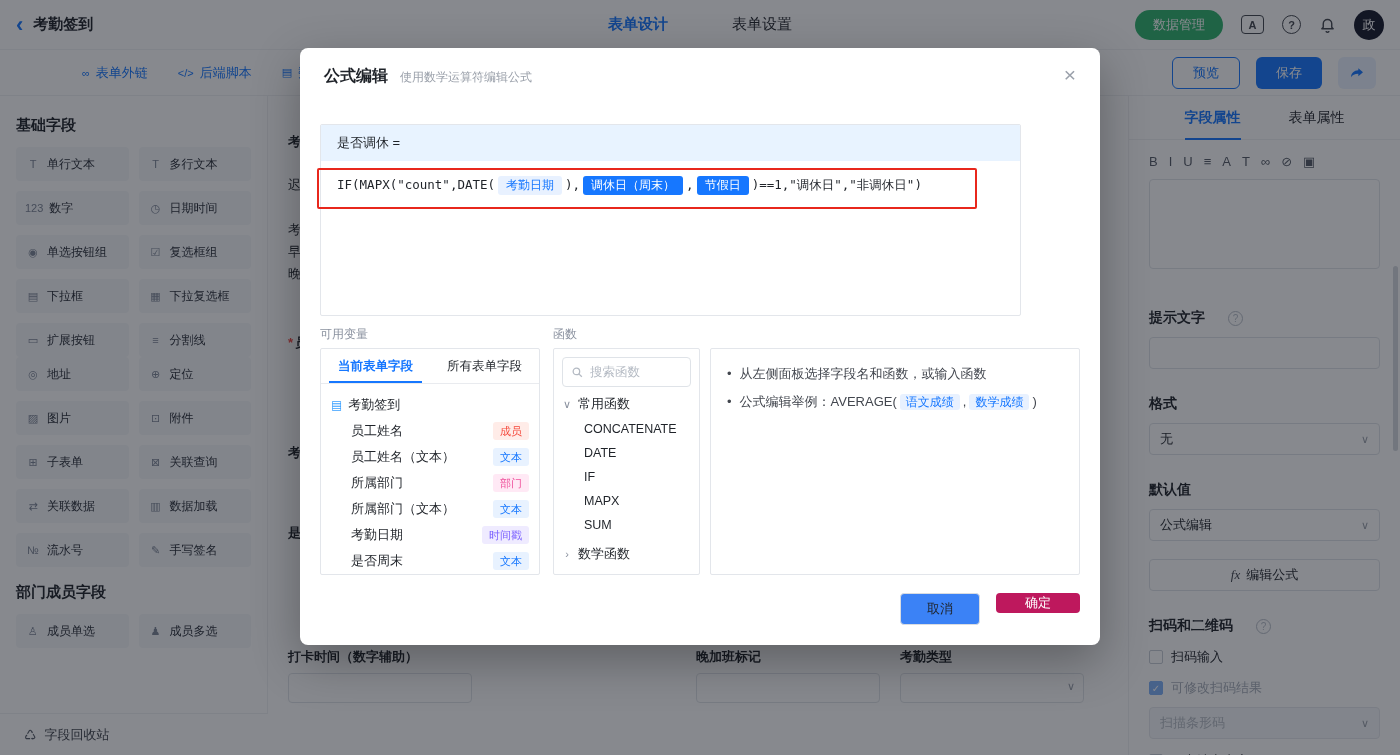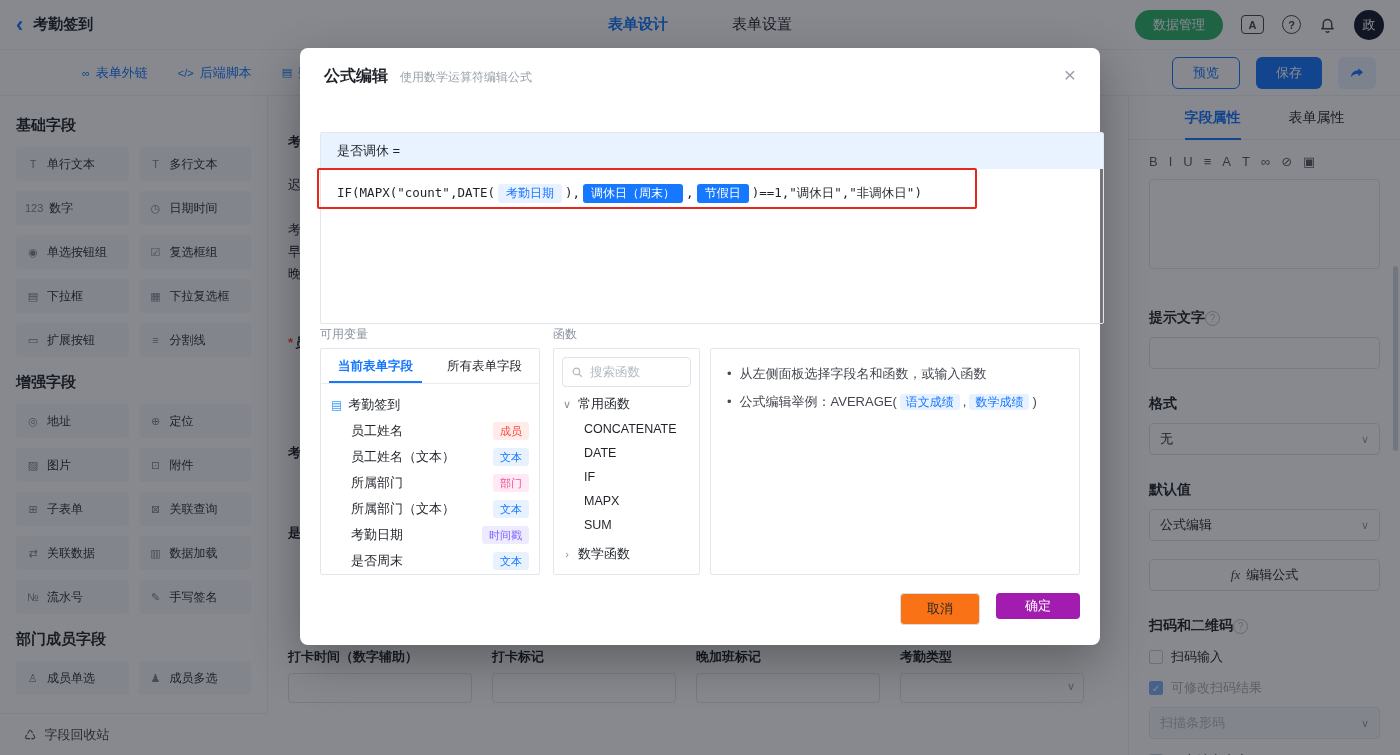--- a/index.html
+++ b/index.html
@@ -52,21 +52,21 @@
 
 
 .rpanel{position:absolute;right:0;top:96px;width:272px;bottom:0;background:#fff;border-left:1px solid #eef0f3;padding:0 20px;overflow:hidden}
 .rp-tabs{display:flex;justify-content:center;gap:48px;border-bottom:1px solid #eef0f3;height:44px;align-items:center;margin:0 -20px;padding:0 20px}
 .rp-tab{font-size:14px;color:#1f2329;cursor:pointer;position:relative;height:44px;display:flex;align-items:center}
 .rp-tab.active{color:#1677ff;font-weight:600}
 .rp-tab.active:after{content:"";position:absolute;left:0;right:0;bottom:0;height:2px;background:#1677ff}
 .rp-toolbar{display:flex;gap:11px;margin-top:14px;color:#555b66;font-size:13px;align-items:center}
 .rp-toolbar .t{cursor:pointer}
 .rp-box{height:90px;border:1px solid #e1e4e9;border-radius:4px;margin-top:10px}
-.rp-label{font-size:14px;font-weight:700;margin-top:26px;display:flex;align-items:center;gap:0}
+.rp-label{font-size:14px;font-weight:700;margin-top:26px;display:flex;align-items:center;gap:23px}
 .rp-label.mt40{margin-top:40px}
 .q-ic{width:15px;height:15px;border:1.2px solid #b8bec8;border-radius:50%;color:#b8bec8;font-size:10px;display:inline-flex;align-items:center;justify-content:center;font-weight:400;cursor:pointer}
 .rp-input{height:32px;border:1px solid #dfe3e8;border-radius:4px;margin-top:10px;background:#fff;cursor:text}
 .rp-select{height:32px;border:1px solid #dfe3e8;border-radius:4px;margin-top:10px;display:flex;align-items:center;padding:0 10px;font-size:13px;justify-content:space-between;cursor:pointer;background:#fff}
 .rp-select .chev{color:#9aa0aa;font-size:11px}
 .rp-select.disabled{background:#f5f7fa;color:#b4bac3;border-color:#e4e7ec}
 .rp-btn{height:32px;border:1px solid #dfe3e8;border-radius:4px;margin-top:18px;display:flex;align-items:center;justify-content:center;gap:6px;font-size:13px;cursor:pointer;background:#fff}
 .fx{font-style:italic;font-family:"Liberation Serif","DejaVu Serif",serif;font-size:13px;color:#42464e}
 .rp-check{display:flex;align-items:center;gap:8px;margin-top:13px;font-size:13px;cursor:pointer}
 .rp-check.dim{color:#a6adb8}
@@ -74,21 +74,21 @@
 .cbox.checked{background:#7fb0f7;border-color:#7fb0f7;color:#fff}
 .rp-scroll{position:absolute;right:2px;top:170px;width:5px;height:185px;background:#d4d8de;border-radius:3px;cursor:pointer}
 
 
 .overlay{position:absolute;inset:0;background:rgba(15,20,30,.5);z-index:5}
 .modal{position:absolute;left:300px;top:48px;width:800px;height:597px;background:#fff;border-radius:8px;box-shadow:0 16px 48px rgba(0,0,0,.3);z-index:10}
 .m-head{padding:18px 24px 0;display:flex;align-items:baseline;gap:12px}
 .m-title{font-size:16px;font-weight:700}
 .m-sub{font-size:12px;color:#9aa0aa}
 .m-close{position:absolute;right:24px;top:16px;font-size:21px;color:#9aa0aa;cursor:pointer;line-height:1}
-.f-box{position:absolute;left:20px;top:84px;width:784px;height:192px;border:1px solid #e3e6eb;border-radius:2px;overflow:hidden}
+.f-box{position:absolute;left:20px;top:76px;width:701px;height:192px;border:1px solid #e3e6eb;border-radius:2px;overflow:hidden}
 .f-head{height:36px;background:#e8f3ff;display:flex;align-items:center;padding:0 16px;font-size:13px;color:#1f2329}
 .f-body{padding:13px 16px;font-family:"DejaVu Sans Mono",monospace;font-size:12.5px;line-height:22px;cursor:text}
 .tok{display:inline-block;border-radius:3px;padding:1px 8px;margin:0 3px;font-family:"Liberation Sans",sans-serif;font-size:12px;line-height:17px;vertical-align:middle;cursor:pointer}
 .tok-sel{background:#1677ff;color:#fff}
 .tok-field{background:#e8f1ff;color:#1677ff}
 .annot{position:absolute;left:17px;top:120px;width:660px;height:41px;border:2px solid #e8271c;border-radius:2px;pointer-events:none;z-index:3}
 .m-seclabel{position:absolute;font-size:12px;color:#8a919f}
 .vars{position:absolute;left:20px;top:300px;width:220px;height:227px;border:1px solid #e3e6eb;border-radius:2px;overflow:hidden}
 .v-tabs{display:flex;border-bottom:1px solid #e9ebef}
 .v-tab{flex:1;text-align:center;font-size:12.5px;height:34px;line-height:34px;color:#1f2329;cursor:pointer;position:relative}
@@ -105,22 +105,22 @@
 .tag.purple{color:#7b61ff;background:#efebff}
 .funcs{position:absolute;left:253px;top:300px;width:147px;height:227px;border:1px solid #e3e6eb;border-radius:2px;padding:8px;overflow:hidden}
 .f-search{height:30px;border:1px solid #dfe3e8;border-radius:4px;display:flex;align-items:center;padding:8px 8px;gap:6px;color:#b4bac3;font-size:12.5px;cursor:text}
 .f-group{display:flex;align-items:center;gap:6px;height:26px;font-size:13px;color:#1f2329;cursor:pointer;margin-top:4px}
 .f-group .ch{color:#8a919f;font-size:11px;width:10px;text-align:center}
 .f-item{height:24px;line-height:24px;padding-left:22px;font-size:12.5px;cursor:pointer;color:#1f2329}
 .help{position:absolute;left:410px;top:300px;width:370px;height:227px;border:1px solid #e3e6eb;border-radius:2px;padding:14px 16px;font-size:13px;color:#42464e}
 .help .row{display:flex;gap:8px;line-height:22px;margin-bottom:6px}
 .htok{background:#e8f1ff;color:#1677ff;border-radius:3px;padding:1px 6px;margin:0 3px;font-size:12px}
 .m-foot{position:absolute;right:20px;bottom:20px;display:flex;gap:16px}
-.btn-cancel{width:80px;height:32px;border:1px solid #d9dce1;border-radius:4px;background:#f97316;font-size:13px;display:flex;align-items:center;justify-content:center;cursor:pointer}
-.btn-ok{width:84px;height:26px;background:#a21caf;color:#fff;border-radius:4px;font-size:13px;display:flex;align-items:center;justify-content:center;cursor:pointer}
+.btn-cancel{width:80px;height:32px;border:1px solid #d9dce1;border-radius:4px;background:#3b82f6;font-size:13px;display:flex;align-items:center;justify-content:center;cursor:pointer}
+.btn-ok{width:84px;height:20px;background:#be185d;color:#fff;border-radius:4px;font-size:13px;display:flex;align-items:center;justify-content:center;cursor:pointer}
 </style>
 </head>
 <body>
 
 <div class="screen">
 
   <header class="topbar">
     <span class="back">‹</span>
     <span class="tb-title">考勤签到</span>
     <nav class="tb-tabs" id="tb-tabs">
@@ -205,21 +205,20 @@
           </div>
           <div class="sb-item">
             <span class="ic">▭</span>
             <span>扩展按钮</span>
           </div>
           <div class="sb-item">
             <span class="ic">≡</span>
             <span>分割线</span>
           </div>
         </div>
-        <div class="sb-title2">增强字段</div>
         <div class="sb-grid">
           <div class="sb-item">
             <span class="ic">◎</span>
             <span>地址</span>
           </div>
           <div class="sb-item">
             <span class="ic">⊕</span>
             <span>定位</span>
           </div>
           <div class="sb-item">
@@ -279,24 +278,20 @@
       <div class="frag" style="top: 125px;">考</div>
       <div class="frag" style="top: 147px;">早</div>
       <div class="frag" style="top: 169px;">晚</div>
       <div class="frag bold" style="top: 238px;"><span class="req">*</span>员</div>
       <div class="frag bold" style="top: 348px;">考</div>
       <div class="frag bold" style="top: 428px;">是</div>
       <div class="bfield" style="left: 20px;">
         <div class="bflabel">打卡时间（数字辅助）</div>
         <div class="bfinput"></div>
       </div>
-      <div class="bfield" style="left: 224px;">
-        <div class="bflabel">打卡标记</div>
-        <div class="bfinput"></div>
-      </div>
       <div class="bfield" style="left: 428px;">
         <div class="bflabel">晚加班标记</div>
         <div class="bfinput"></div>
       </div>
       <div class="bfield" style="left: 632px;">
         <div class="bflabel">考勤类型</div>
         <div class="bfinput">
           <span class="chev">∨</span>
         </div>
       </div>

